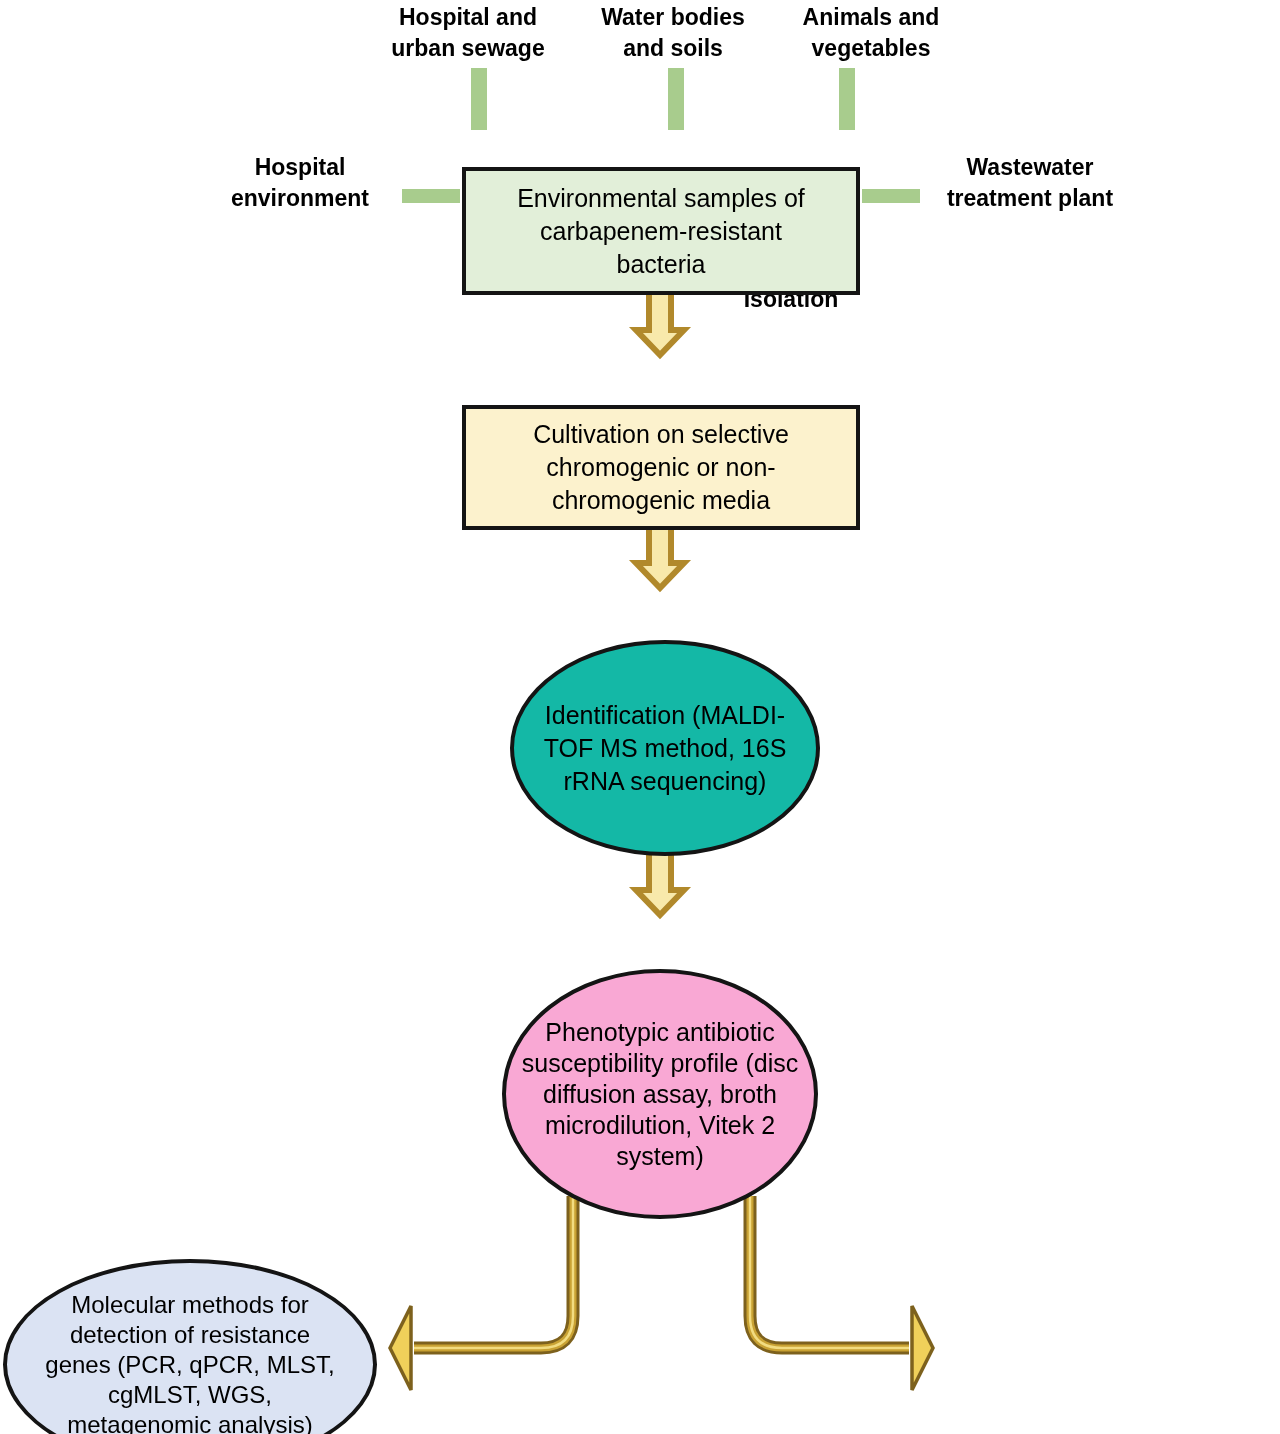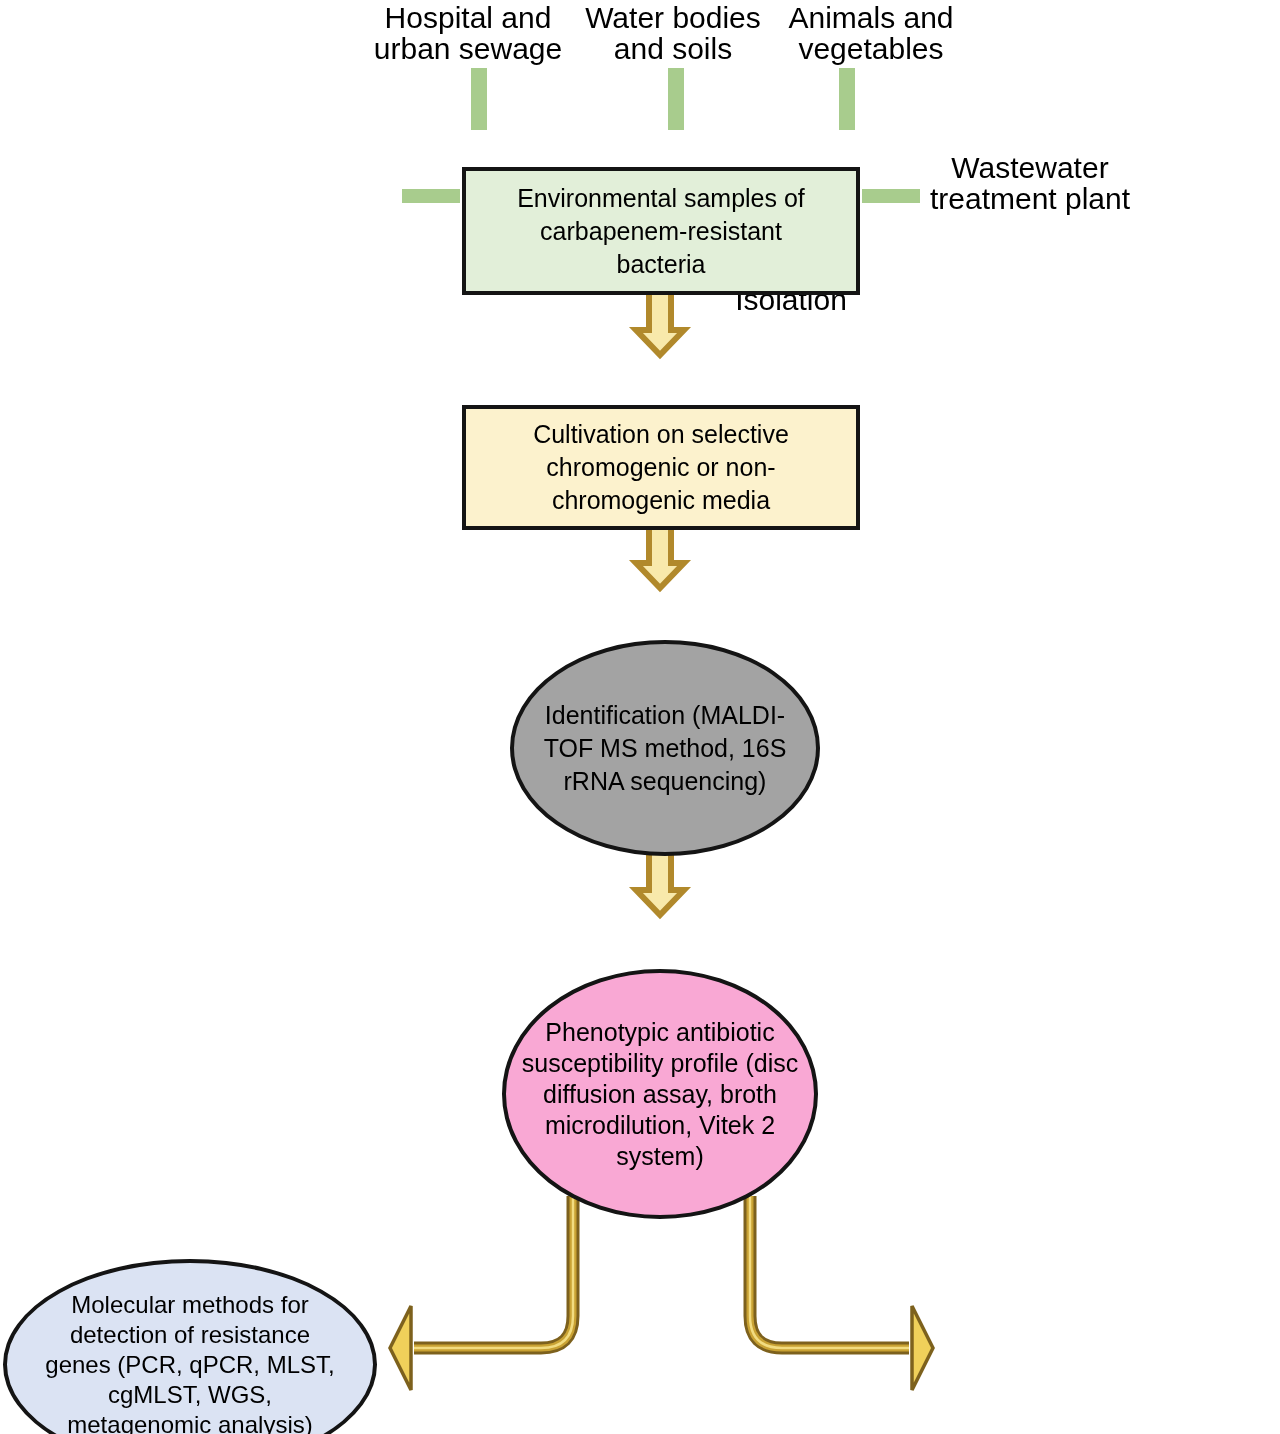--- a/index.html
+++ b/index.html
@@ -3,31 +3,31 @@
 <meta charset="utf-8">
 <style>
   html,body { margin:0; padding:0; background:#ffffff; }
   .canvas {
     position:relative; width:1280px; height:1434px; background:#ffffff;
     font-family:"Liberation Sans", sans-serif; color:#000; overflow:hidden;
   }
   .svg-layer { position:absolute; left:0; top:0; width:1280px; height:1434px; }
   .label {
     position:absolute; text-align:center; white-space:pre-line;
-    font-size:30px; line-height:31px;
+    font-size:23px; line-height:31px;font-weight:bold;
   }
   .node {
     position:absolute; display:flex; align-items:center; justify-content:center;
     text-align:center; white-space:pre-line; box-sizing:border-box;
     border:4px solid #141414; font-size:25px; line-height:33px;margin-top:37px;
   }
   .ellipse { border-radius:50%; }
   #box-env   { left:462px; top:130px; width:398px; height:128px; background:#e2efd9; }
   #box-cult  { left:462px; top:368px; width:398px; height:125px; background:#fcf2cd; }
-  #el-ident  { left:510px; top:603px; width:310px; height:216px; background:#a3a3a3; }
+  #el-ident  { left:510px; top:603px; width:310px; height:216px; background:#14b8a6; }
   #el-pheno  { left:502px; top:932px; width:316px; height:250px; background:#f9a8d4; line-height:31px; padding:0 14px; }
   #el-mol    { left:3px;   top:1222px; width:374px; height:211px; background:#dbe3f3; font-size:24px; line-height:30px; }
   #el-carb   { left:948px; top:1220px; width:330px; height:210px; background:#dbe3f3; font-size:24px; line-height:31px; }
   #lbl-hs  { left:348px; top:2px;   width:240px; }
   #lbl-wb  { left:553px; top:2px;   width:240px; }
   #lbl-av  { left:751px; top:2px;   width:240px; }
   #lbl-he  { left:205px; top:152px; width:190px; }
   #lbl-ww  { left:920px; top:152px; width:220px; }
   #lbl-iso { left:701px; top:284px; width:180px; text-align:center; }
 </style>
@@ -63,20 +63,22 @@
       <polygon points="933,1348 912,1306 912,1390" stroke-width="3.5" stroke-linejoin="miter" fill="#f0d05a" stroke="#7d611d"></polygon>
     </g>
   </svg>
 
   <div class="label" id="lbl-hs">Hospital and
 urban sewage</div>
   <div class="label" id="lbl-wb">Water bodies
 and soils</div>
   <div class="label" id="lbl-av">Animals and
 vegetables</div>
+  <div class="label" id="lbl-he">Hospital
+environment</div>
   <div class="label" id="lbl-ww">Wastewater
 treatment plant</div>
 
   <div class="label" id="lbl-iso">Isolation</div>
 
   <div class="node" id="box-env">Environmental samples of
 carbapenem-resistant
 bacteria</div>
   <div class="node" id="box-cult">Cultivation on selective
 chromogenic or non-

